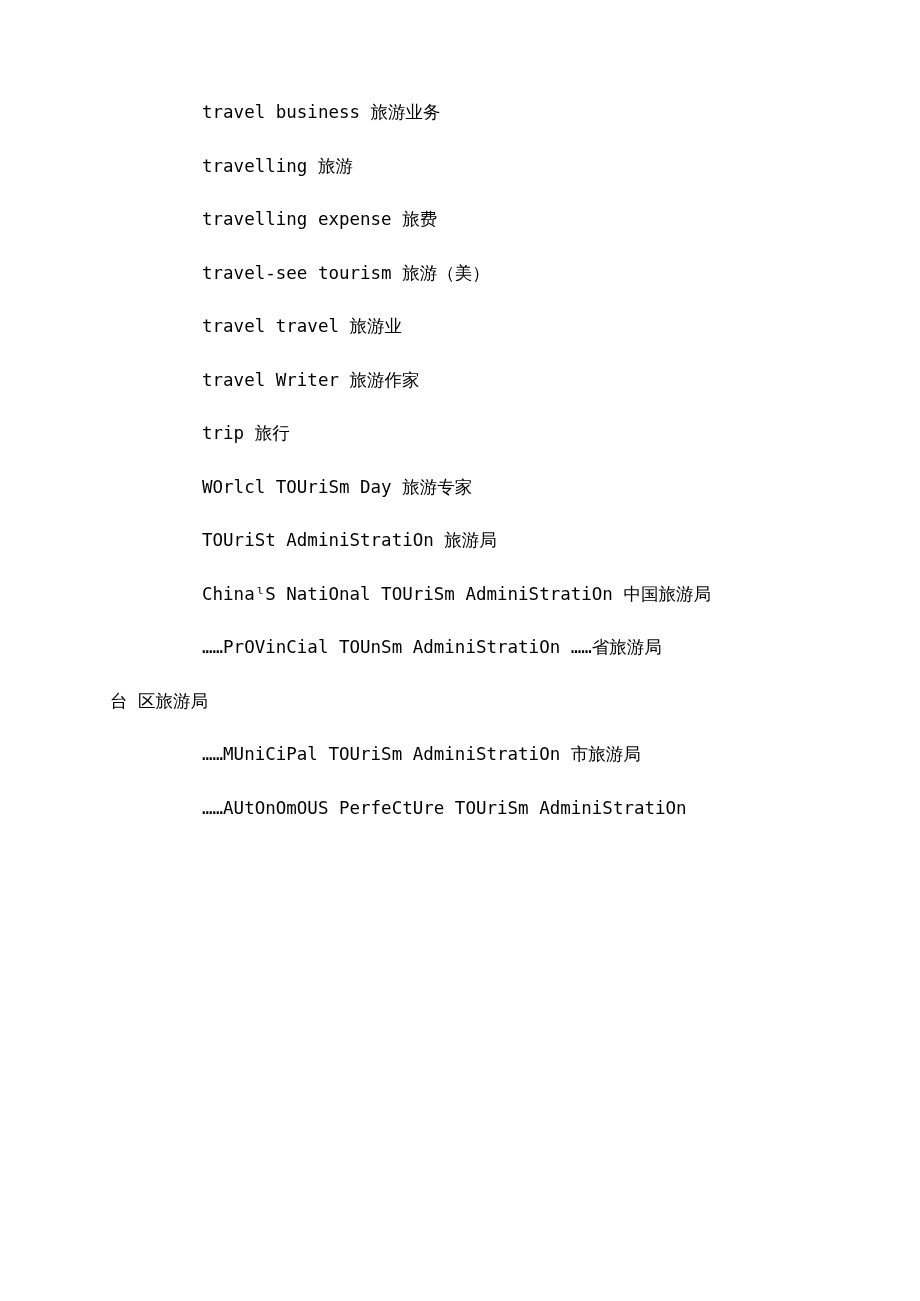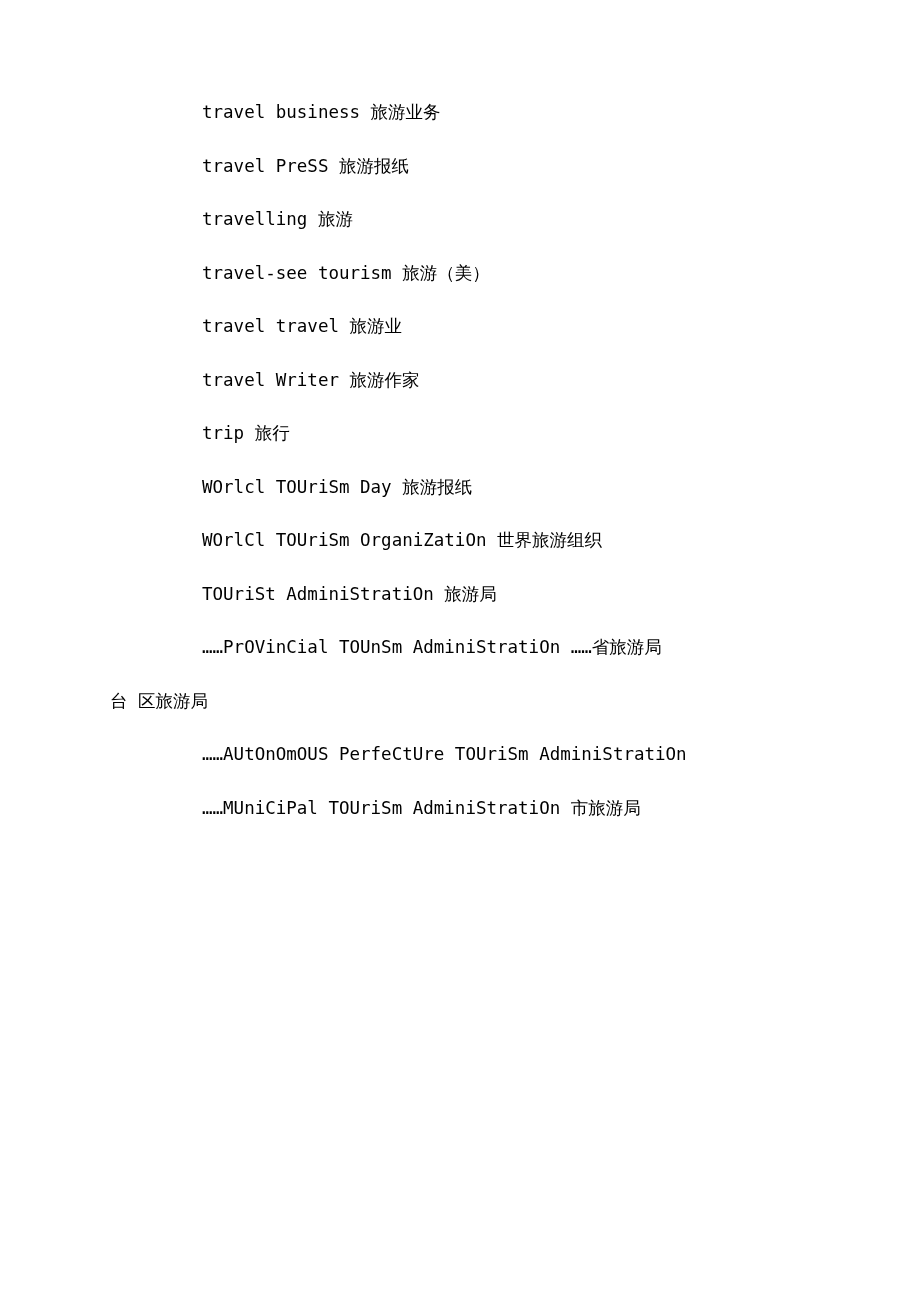--- a/index.html
+++ b/index.html
@@ -48,28 +48,28 @@
     height: 53.5px;
   }
 </style>
 </head>
 <body>
 
 <div class="page">
   <div class="doc-body">
 
     <div class="line indent-1">travel business 旅游业务</div>
-    <div class="line indent-1">travel PreSS 旅游报纸</div>
     <div class="line indent-1">travelling 旅游</div>
+    <div class="line indent-1">travelling expense 旅费</div>
     <div class="line indent-1">travel-see tourism 旅游（美）</div>
     <div class="line indent-1">travel travel 旅游业</div>
     <div class="line indent-1">travel Writer 旅游作家</div>
     <div class="line indent-1">trip 旅行</div>
-    <div class="line indent-1">WOrlcl TOUriSm Day 旅游报纸</div>
-    <div class="line indent-1">WOrlCl TOUriSm OrganiZatiOn 世界旅游组织</div>
+    <div class="line indent-1">WOrlcl TOUriSm Day 旅游专家</div>
     <div class="line indent-1">TOUriSt AdminiStratiOn 旅游局</div>
+    <div class="line indent-1">ChinaˡS NatiOnal TOUriSm AdminiStratiOn 中国旅游局</div>
     <div class="line indent-1">……PrOVinCial TOUnSm AdminiStratiOn ……省旅游局</div>
     <div class="line indent-0 continuation">台 区旅游局</div>
+    <div class="line indent-1">……MUniCiPal TOUriSm AdminiStratiOn 市旅游局</div>
     <div class="line indent-1">……AUtOnOmOUS PerfeCtUre TOUriSm AdminiStratiOn</div>
-    <div class="line indent-1">……MUniCiPal TOUriSm AdminiStratiOn 市旅游局</div>
 
   </div>
 </div>
 
 </body></html>

